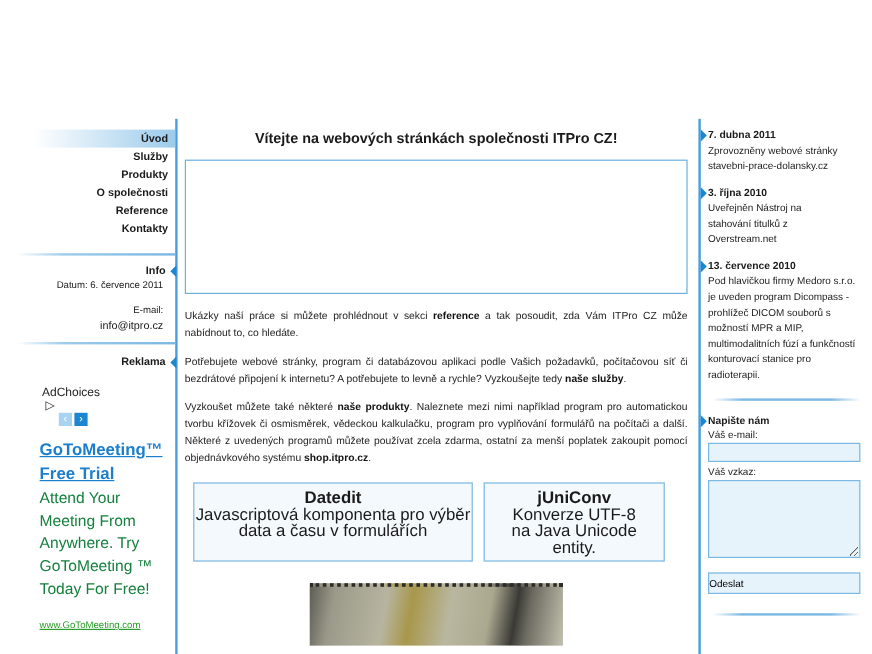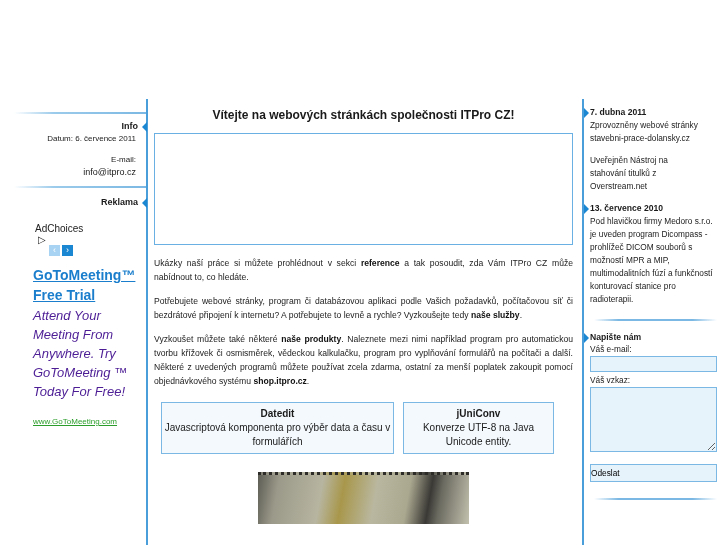--- a/index.html
+++ b/index.html
@@ -22,33 +22,33 @@
 
   .adchoices { display: flex; align-items: flex-start; margin: 16px 0 0 35px; font-size: 10px; color: #222; flex-direction: column; }
   .adchoices .tri-out { margin-left: 3px; font-size: 10px; }
   .ad-arrows { margin-left: 14px; display: flex; gap: 2px; }
   .ad-arrow { width: 11px; height: 11px; font-size: 9px; line-height: 11px; text-align: center; color: #fff; cursor: pointer; }
   .ad-arrow.prev { background: #a9d3f2; }
   .ad-arrow.next { background: #1b86d1; }
 
   .ad-block { margin: 9px 0 0 33px; width: 110px; }
   .ad-title { color: #1b7ecd; font-weight: bold; font-size: 14px; line-height: 20px; text-decoration: underline; display: block; }
-  .ad-body { font-size: 13px; line-height: 19px; color: #4c1d95; margin-top: 1px; font-style: italic; }
+  .ad-body { font-size: 13px; line-height: 19px; color: #15803d; margin-top: 1px; }
   .ad-url { font-size: 8px; color: #2a9d2a; text-decoration: underline; display: block; margin-top: 16px; }
 
   
   .center { position: absolute; left: 154px; top: 99px; width: 419px; }
   .page-title { text-align: center; font-size: 12px; font-weight: bold; margin-top: 9px; height: 16px; }
   .banner { margin-top: 9px; width: 419px; height: 112px; border: 1px solid #6ab0e2; background: #fff; }
   .para { font-size: 8.6px; line-height: 14px; text-align: justify; margin-top: 11px; color: #222; }
   .para b { color: #111; }
   .para + .para { margin-top: 10px; }
 
   .prod-row { display: flex; gap: 9px; margin-top: 14px; padding-left: 7px; }
-  .prod-box { border: 1px solid #7bb8e3; background: #f3f9fd; text-align: center; font-size: 10px; line-height: 14px; padding: 4px 0 4px 0; cursor: pointer; }
+  .prod-box { border: 1px solid #7bb8e3; background: #f3f9fd; text-align: center; font-size: 14px; line-height: 14px; padding: 4px 0 4px 0; cursor: pointer; }
   .prod-box.a { width: 233px; }
   .prod-box.b { width: 151px; }
   .prod-box .name { font-weight: bold; }
 
   .photo { margin: 18px 0 0 104px; width: 211px; height: 52px; background: linear-gradient(100deg, #5e5d55 0%, #9b9a8a 10%, #b7b5a0 30%, #a8974b 40%, #b9b79f 55%, #aba890 70%, #3a3935 80%, #6b6a60 85%, #c2c0ad 100%); border-top: 3px dotted #2d2c28; }
 
   
   .right-col { position: absolute; left: 584px; top: 99px; width: 143px; }
   .news { padding: 7px 0 0 6px; }
   .news-item { margin-bottom: 9px; position: relative; }
@@ -65,20 +65,28 @@
   .send-btn { width: 127px; height: 18px; border: 1px solid #7bb8e3; background: #e6f3fb; font-size: 8.3px; margin-top: 12px; display: block; text-align: left; line-height: 16px; cursor: pointer; }
   .bottom-sep { margin-top: 16px; }
 </style>
 </head>
 <body>
 
 <div class="vline left"></div>
 <div class="vline right"></div>
 
 <div class="left-col">
+  <nav class="nav">
+    <a class="nav-item active">Úvod</a>
+    <a class="nav-item">Služby</a>
+    <a class="nav-item">Produkty</a>
+    <a class="nav-item">O společnosti</a>
+    <a class="nav-item">Reference</a>
+    <a class="nav-item">Kontakty</a>
+  </nav>
 
   <div class="hsep" style="margin-top:13px;"></div>
 
   <div style="margin-top:7px;">
     <div class="sect-head">
       <span>Info</span>
       <span class="tri"></span>
     </div>
     <div class="info-line" style="margin-top:2px;">Datum: 6. července 2011</div>
     <div class="info-line" style="margin-top:9px;">E-mail:</div>
@@ -135,20 +143,21 @@
   <div class="photo"></div>
 </div>
 
 <div class="right-col">
   <div class="news">
     <div class="news-item">
       <div class="news-date"><span class="tri"></span><span>7. dubna 2011</span></div>
       <div class="news-text">Zprovozněny webové stránky stavebni-prace-dolansky.cz</div>
     </div>
     <div class="news-item">
+      <div class="news-date"><span class="tri"></span><span>3. října 2010</span></div>
       <div class="news-text" style="width:110px;">Uveřejněn Nástroj na stahování titulků z Overstream.net</div>
     </div>
     <div class="news-item">
       <div class="news-date"><span class="tri"></span><span>13. července 2010</span></div>
       <div class="news-text">Pod hlavičkou firmy Medoro s.r.o. je uveden program Dicompass - prohlížeč DICOM souborů s možností MPR a MIP, multimodalitních fúzí a funkčností konturovací stanice pro radioterapii.</div>
     </div>
   </div>
 
   <div class="hsep-r" style="margin-top:13px;"></div>
 

